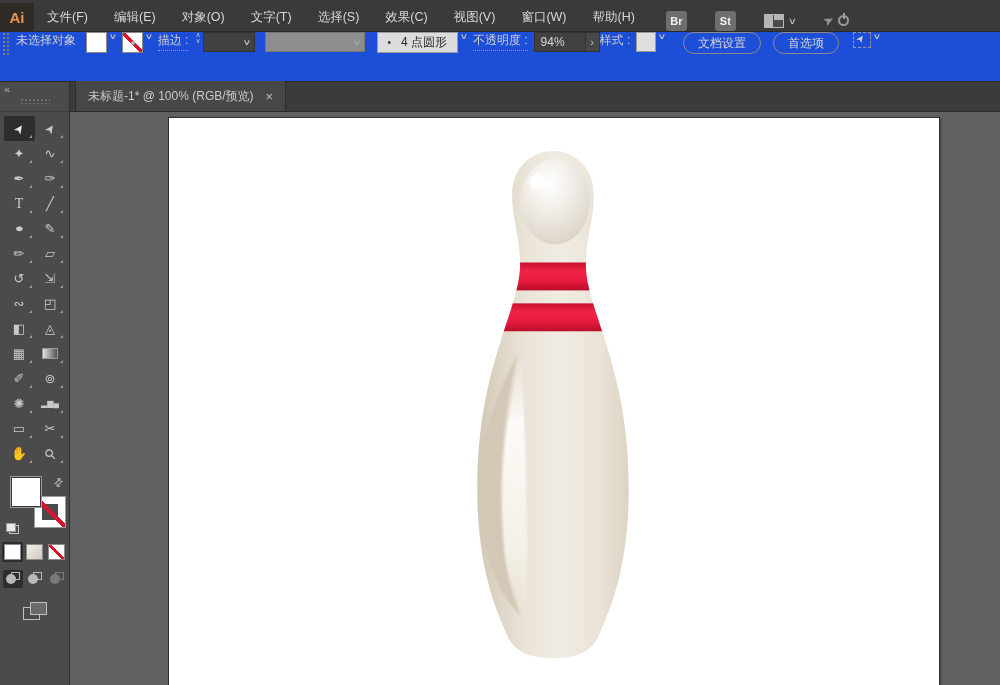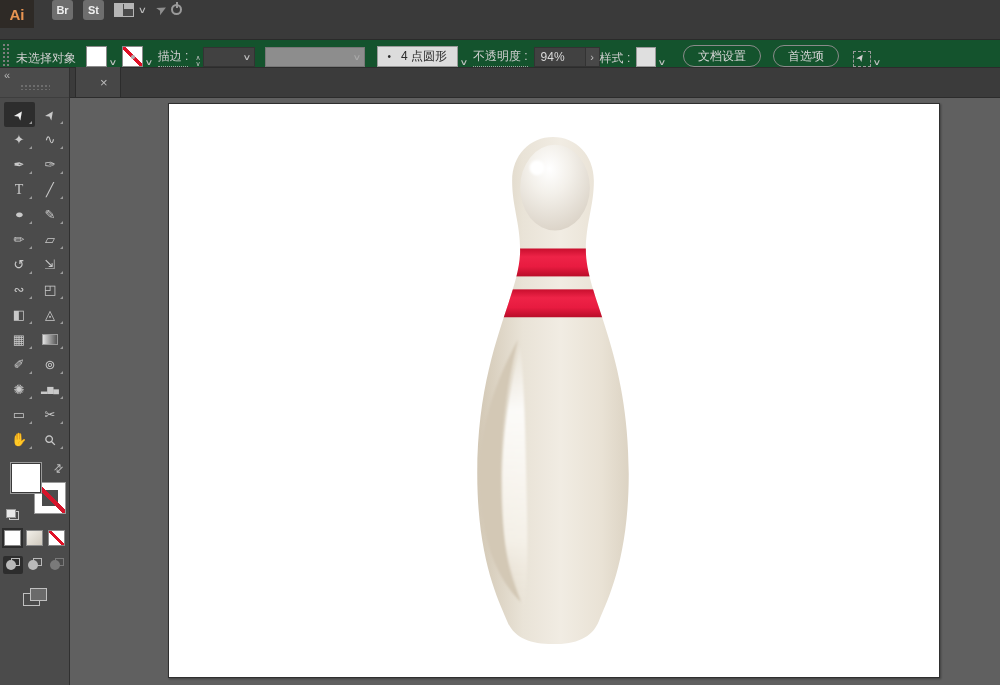--- a/index.html
+++ b/index.html
@@ -1,41 +1,41 @@
 <!DOCTYPE html>
 <html><head>
 <meta charset="utf-8">
 <style>
   * { margin:0; padding:0; box-sizing:border-box; }
   html,body { width:1000px; height:685px; overflow:hidden;
     font-family:"Liberation Sans","DejaVu Sans",sans-serif;
     background:#3a3a3a; color:#d6d6d6; }
 
   
-  .menubar { height:40px; background:#3a3a3a; display:flex; align-items:flex-start;
+  .menubar { height:32px; background:#3a3a3a; display:flex; align-items:flex-end;
     border-bottom:1px solid #2a2a2a; }
   .ai-logo { width:34px; height:28px; background:#2e2a26; color:#e89552;
     font-weight:bold; font-size:15px; display:flex; align-items:center; justify-content:center; }
   .menus { display:flex; align-items:center; }
   .menu-item { padding:0 13px; font-size:12.5px; color:#d6d6d6; line-height:28px; cursor:default; }
-  .appbar-right { display:flex; align-items:center; gap:10px; margin-left:18px; }
+  .appbar-right { display:flex; align-items:center; gap:28px; margin-left:18px; }
   .sq-btn { width:21px; height:20px; background:#6e6e6e; border-radius:3px; color:#f0f0f0;
     font-size:11px; display:flex; align-items:center; justify-content:center; font-weight:bold; }
   .arrange-icon { width:20px; height:14px; border:1px solid #b5b5b5; position:relative; background:#4a4a4a; }
   .arrange-icon::before { content:""; position:absolute; left:0; top:0; width:8px; height:12px; background:#b5b5b5; }
   .arrange-icon::after { content:""; position:absolute; left:9px; top:0; width:9px; height:5px; background:#b5b5b5; }
   .chev { font-size:9px; color:#bdbdbd; transform:scaleX(1.4); display:inline-block; }
   .share-icon { position:relative; width:26px; height:18px; color:#8f8f8f; }
   .share-icon .plane { position:absolute; left:0; top:1px; font-size:13px; transform:rotate(-28deg); color:#8f8f8f; }
   .share-icon .pwr { position:absolute; right:0; top:3px; width:11px; height:11px; border:2px solid #9a9a9a; border-radius:50%; }
   .share-icon .pwr::before { content:""; position:absolute; left:3px; top:-4px; width:2px; height:6px; background:#9a9a9a; }
 
   
-  .controlbar { height:28px; background:#14532d; border-bottom:1px solid #2c2c2c;
-    display:flex; align-items:flex-end; font-size:12px; color:#cfcfcf; }
+  .controlbar { height:50px; background:#1d4ed8; border-bottom:1px solid #2c2c2c;
+    display:flex; align-items:flex-start; font-size:12px; color:#cfcfcf; }
   .vgrip { width:8px; height:24px; margin:0 4px 0 2px;
     background:radial-gradient(circle,#7d7d7d 1px,transparent 1.2px) 0 0/4px 4px; }
   .status-text { margin:0 10px 0 2px; white-space:nowrap; }
   .swatch { width:21px; height:21px; border:1px solid #8a8a8a; background:#fff; position:relative; }
   .swatch.none-slash { background:linear-gradient(45deg,#fff 43%,#e01126 43%,#e01126 57%,#fff 57%); }
   .swatch.none-slash::after { content:""; position:absolute; left:8px; top:8px; width:4px; height:4px; background:#b0b0b0; border-radius:50%; }
   .mini-chev { font-size:8px; color:#c2c2c2; margin:0 6px 0 3px; transform:scaleX(1.5); display:inline-block; }
   .dotted-label { border-bottom:1px dotted #9f9f9f; padding-bottom:1px; white-space:nowrap; }
   .stepper { display:flex; flex-direction:column; justify-content:center; margin:0 2px 0 7px;
     font-size:7px; line-height:6px; color:#c2c2c2; }
@@ -122,20 +122,31 @@
   .pasteboard { flex:1; background:#606060; position:relative; }
   .artboard { position:absolute; left:98px; top:5px; width:772px; height:575px; background:#ffffff;
     border:1px solid #2f2f2f; box-shadow:1px 1px 2px rgba(0,0,0,.35); }
   .artboard svg { position:absolute; inset:0; width:100%; height:100%; }
 </style>
 </head>
 <body>
 
 <div class="menubar" data-name="menu-bar">
   <div class="ai-logo" data-name="app-logo">Ai</div>
+  <div class="menus" id="menus" data-name="menu-list">
+      <div class="menu-item" data-name="menu-item-0">文件(F)</div>
+      <div class="menu-item" data-name="menu-item-1">编辑(E)</div>
+      <div class="menu-item" data-name="menu-item-2">对象(O)</div>
+      <div class="menu-item" data-name="menu-item-3">文字(T)</div>
+      <div class="menu-item" data-name="menu-item-4">选择(S)</div>
+      <div class="menu-item" data-name="menu-item-5">效果(C)</div>
+      <div class="menu-item" data-name="menu-item-6">视图(V)</div>
+      <div class="menu-item" data-name="menu-item-7">窗口(W)</div>
+      <div class="menu-item" data-name="menu-item-8">帮助(H)</div>
+    </div>
   <div class="appbar-right" data-name="appbar-right-cluster">
     <div class="sq-btn" data-name="bridge-button">Br</div>
     <div class="sq-btn" data-name="stock-button">St</div>
     <div style="display:flex;align-items:center;gap:5px;" data-name="arrange-documents-button">
       <span class="arrange-icon" data-name="arrange-documents-icon"></span>
       <span class="chev" data-name="chevron-down-icon">∨</span>
     </div>
     <div class="share-icon" data-name="share-icon">
       <span class="plane" data-name="paper-plane-icon">➤</span>
       <span class="pwr" data-name="power-icon"></span>
@@ -309,20 +320,21 @@
           <span class="s"></span>
         </div>
     </div>
 
     <div class="screenmode" data-name="screen-mode-button"></div>
   </div>
 
   <div class="canvas-col" data-name="canvas-column">
     <div class="tabstrip" data-name="document-tab-strip">
       <div class="doc-tab" data-name="document-tab">
+        <span data-name="document-tab-title">未标题-1* @ 100% (RGB/预览)</span>
         <span class="tab-close" data-name="close-icon">×</span>
       </div>
     </div>
 
     <div class="pasteboard" data-name="pasteboard">
       <div class="artboard" data-name="artboard">
         <svg viewBox="0 0 772 575" data-name="bowling-pin-artwork">
           <defs>
             <linearGradient id="bodyGrad" x1="0" y1="0" x2="1" y2="0">
               <stop offset="0" stop-color="#d2c7b4"></stop>

